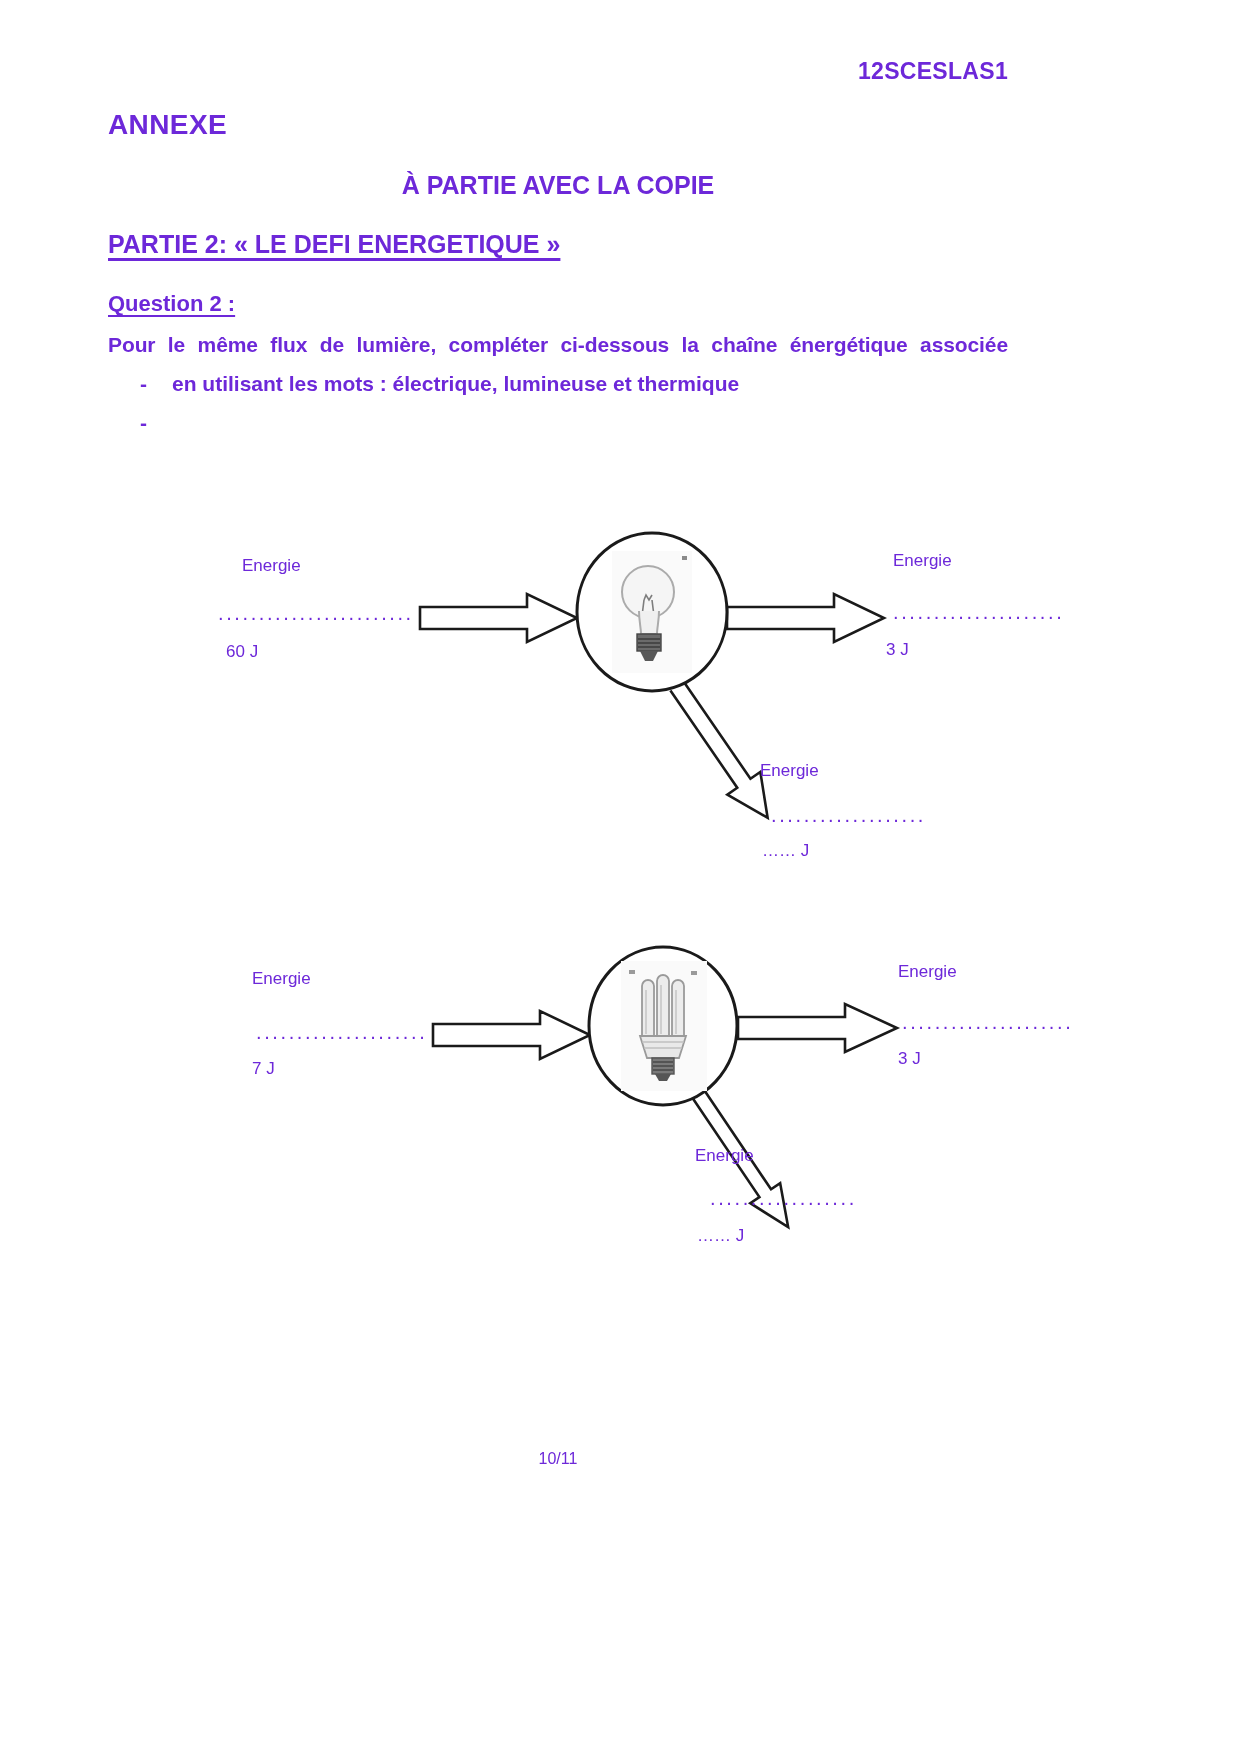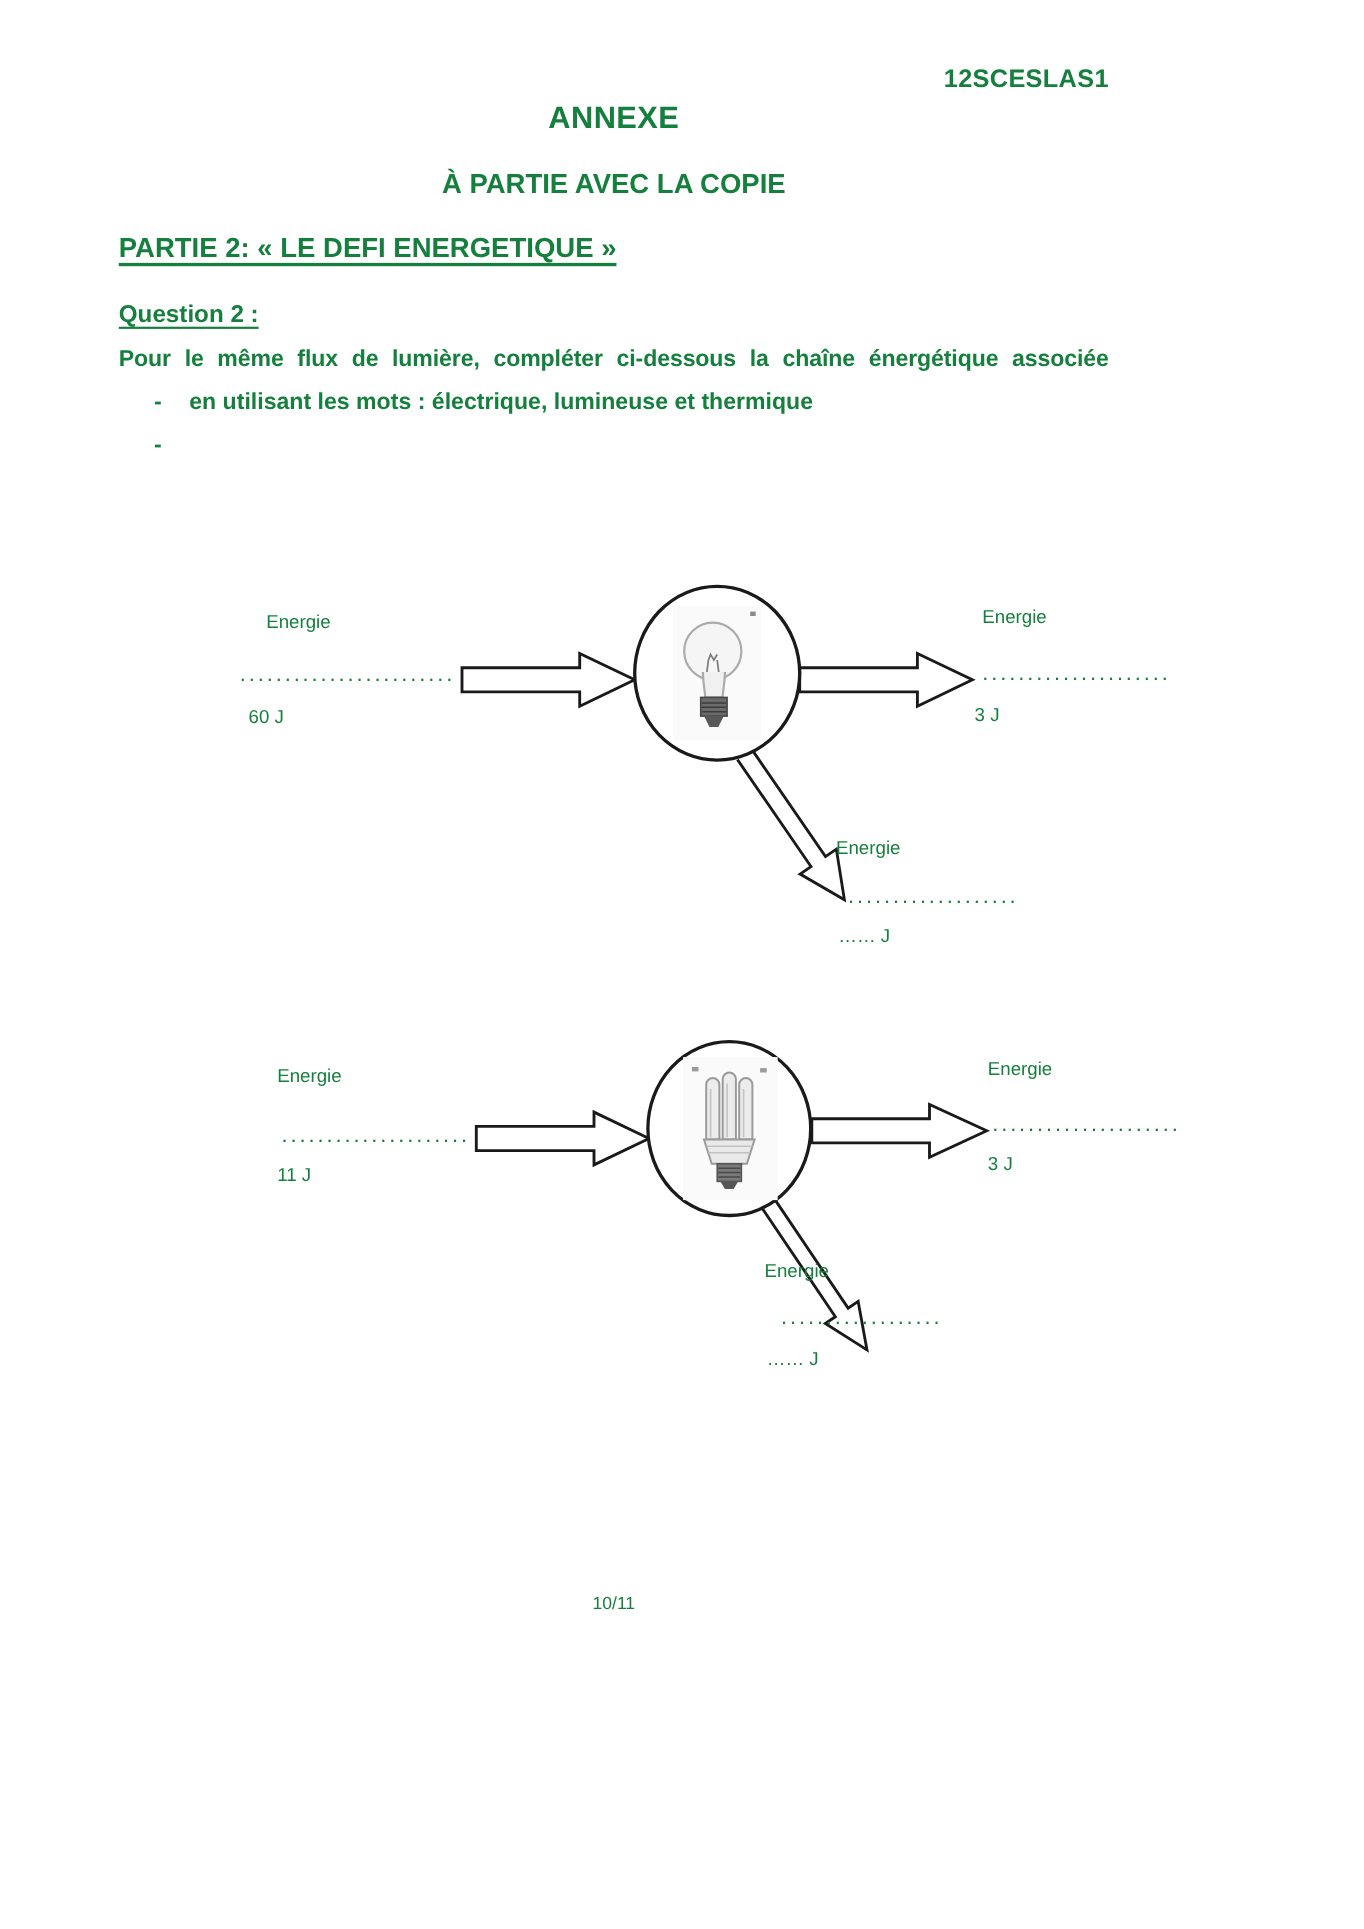--- a/index.html
+++ b/index.html
@@ -1,27 +1,27 @@
 <!DOCTYPE html>
 <html><head>
 <meta charset="utf-8">
 <style>
   html,body{margin:0;padding:0;background:#e8e8e8;}
   .page{
     position:relative;
     width:1240px;height:1754px;
     margin:0 auto;
     background:#ffffff;
-    color:#15803d;
+    color:#6d28d9;
     font-family:"Liberation Sans", sans-serif;
     overflow:hidden;
   }
   .content{margin-left:108px;width:900px;}
   .doc-code{padding-top:58px;text-align:right;font-weight:bold;font-size:23px;letter-spacing:.3px;}
-  .title{margin-top:6px;text-align:center;font-weight:bold;font-size:28px;letter-spacing:.4px;}
+  .title{margin-top:24px;text-align:left;font-weight:bold;font-size:28px;letter-spacing:.4px;}
   .subtitle{margin-top:30px;text-align:center;font-weight:bold;font-size:25px;}
   .part-heading{
     margin-top:30px;font-size:25px;font-weight:bold;
     text-decoration:underline;text-decoration-thickness:2.5px;text-underline-offset:5px;
   }
   .question-heading{
     margin-top:32px;font-size:22px;font-weight:bold;
     text-decoration:underline;text-decoration-thickness:2px;text-underline-offset:4px;
   }
   .para{font-size:21px;font-weight:bold;letter-spacing:-0.1px;}
@@ -121,21 +121,21 @@
   <div class="dlabel" style="left:893px;top:551px;width:184px;">Energie</div>
   <div class="leader" style="left:893px;top:601px;width:172px;">.....................</div>
   <div class="dvalue" style="left:886px;top:640px;width:180px;">3 J</div>
 
   <div class="dlabel" style="left:760px;top:761px;width:180px;">Energie</div>
   <div class="leader" style="left:771px;top:804px;width:158px;">...................</div>
   <div class="dvalue" style="left:762px;top:841px;width:180px;">…… J</div>
 
   <div class="dlabel" style="left:252px;top:969px;width:180px;">Energie</div>
   <div class="leader" style="left:256px;top:1021px;width:172px;">.....................</div>
-  <div class="dvalue" style="left:252px;top:1059px;width:180px;">11 J</div>
+  <div class="dvalue" style="left:252px;top:1059px;width:180px;">7 J</div>
 
   <div class="dlabel" style="left:898px;top:962px;width:184px;">Energie</div>
   <div class="leader" style="left:902px;top:1011px;width:174px;">.....................</div>
   <div class="dvalue" style="left:898px;top:1049px;width:180px;">3 J</div>
 
   <div class="dlabel" style="left:695px;top:1146px;width:180px;">Energie</div>
   <div class="leader" style="left:710px;top:1187px;width:148px;">..................</div>
   <div class="dvalue" style="left:697px;top:1226px;width:176px;">…… J</div>
 
   <div class="footer">10/11</div>

